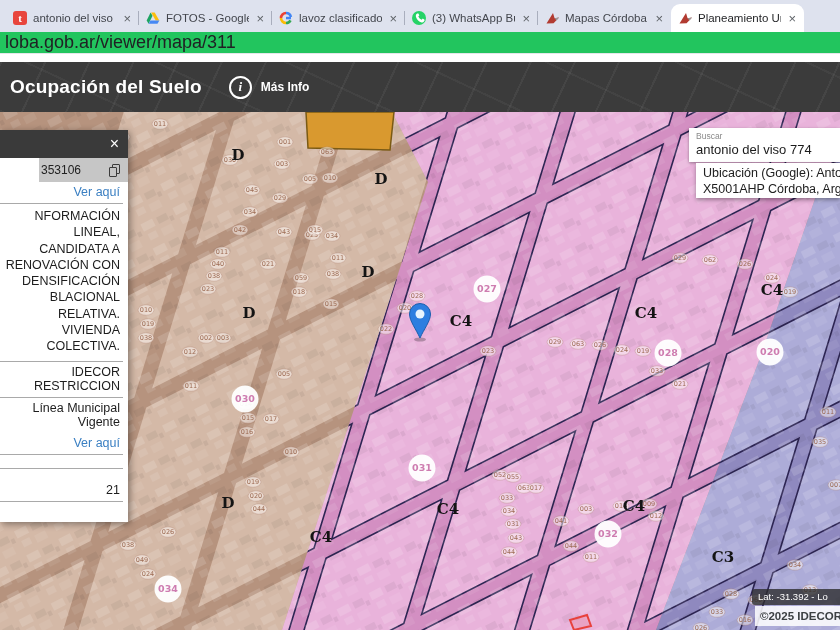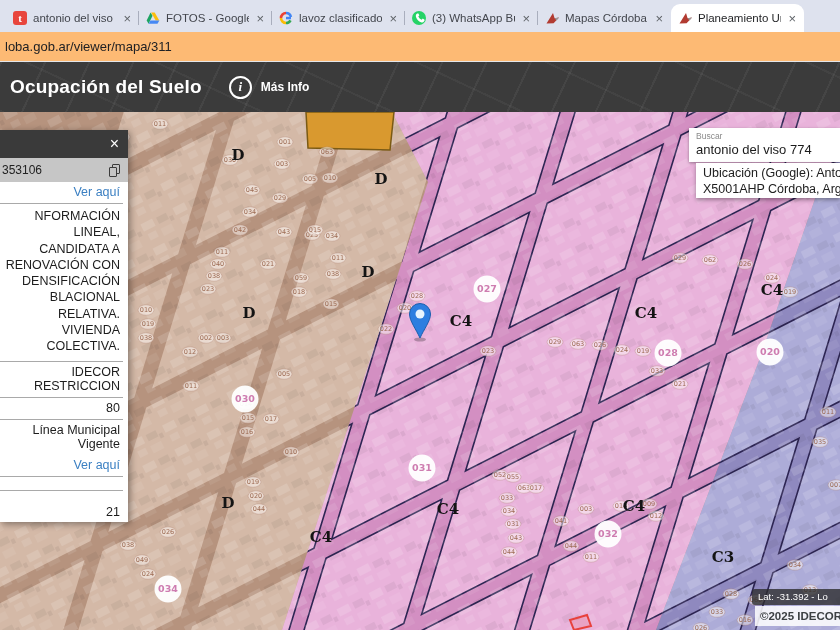--- a/index.html
+++ b/index.html
@@ -12,23 +12,23 @@
   .tab{position:relative;width:133px;height:28px;display:flex;align-items:center;gap:6px;
        padding:0 7px;border-radius:9px 9px 0 0;font-size:11.5px;color:#43464d;box-sizing:border-box;cursor:default;}
   .tab.active{background:#fff;color:#1f2023;}
   .tab .sep{position:absolute;right:0;top:7px;width:1px;height:14px;background:#a9aebd;}
   .tab-label{flex:1;white-space:nowrap;overflow:hidden;}
   .tab-close{font-size:13px;color:#5f6368;line-height:1;padding:0 1px;}
   .fav{width:14px;height:14px;flex:0 0 14px;position:relative;}
   .f-redt{background:#e8453c;border-radius:3px;color:#fff;font-weight:bold;
           font-family:"Liberation Serif",serif;font-size:11px;text-align:center;line-height:14px;}
   .f-wa{background:#25d366;border-radius:50%;}
-  .urlbar{position:absolute;top:32px;left:0;width:840px;height:30px;background:#fdba74;
+  .urlbar{position:absolute;top:32px;left:0;width:840px;height:22px;background:#22c55e;
           border-bottom:1px solid #e4e6ea;display:flex;align-items:center;
-          font-size:13px;color:#202124;padding-left:5px;box-sizing:border-box;}
+          font-size:18px;color:#202124;padding-left:5px;box-sizing:border-box;}
 
   
   .appheader{position:absolute;top:62px;left:0;width:840px;height:50px;background:#3b3b3b;
      background-image:repeating-linear-gradient(115deg,rgba(255,255,255,.05) 0 2px,transparent 2px 40px),
                       repeating-linear-gradient(25deg,rgba(255,255,255,.04) 0 2px,transparent 2px 55px);
      display:flex;align-items:center;color:#fff;padding-left:10px;box-sizing:border-box;}
   .appheader .title{font-size:19px;font-weight:bold;letter-spacing:.2px;}
   .info-btn{display:flex;align-items:center;gap:9px;margin-left:27px;cursor:pointer;}
   .info-circle{width:19px;height:19px;border:2px solid #fff;border-radius:50%;display:flex;
      align-items:center;justify-content:center;font-family:"Liberation Serif",serif;
@@ -38,21 +38,21 @@
   
   .mapwrap{position:absolute;top:112px;left:0;width:840px;height:518px;background:#f97316;}
 
   
   .panel{position:absolute;top:130px;left:0;width:128px;height:392px;background:#fff;
          box-shadow:2px 2px 7px rgba(0,0,0,.4);font-size:12.5px;overflow:hidden;box-sizing:border-box;}
   .panel-header{height:28px;background:#3a3a3a;display:flex;align-items:center;
                 justify-content:flex-end;padding-right:9px;}
   .panel-close{color:#fff;font-size:16px;line-height:1;cursor:pointer;}
   .panel-idrow{height:24px;background:#c6c6c6;display:flex;align-items:center;
-               padding:0 8px 0 2px;color:#222;font-size:12px;}
+               padding:0 8px 0 2px;color:#222;font-size:12px;margin-left:39px;}
   .copyicon{width:11px;height:13px;position:relative;margin-left:auto;cursor:pointer;}
   .copyicon::after{content:"";position:absolute;right:0;top:0;width:6px;height:8px;
                    border:1.3px solid #3c3c3c;border-radius:1px;}
   .copyicon::before{content:"";position:absolute;left:0;bottom:0;width:6px;height:8px;
                    border:1.3px solid #3c3c3c;border-radius:1px;background:#c6c6c6;z-index:1;}
   .panel-rows{padding-right:5px;}
   .prow{border-bottom:1px solid #a9a9a9;padding:3px 3px 4px 0;text-align:right;color:#1d1d1d;}
   .prow.nodiv{border-bottom:none;}
   .prow.link{color:#3a7fc2;cursor:pointer;}
   .prow.block{font-size:12.5px;line-height:16.3px;padding:4px 3px 6px 0;}
@@ -610,21 +610,20 @@
         <div class="prow link">Ver aquí</div>
         <div class="prow block">
           <div>NFORMACIÓN LINEAL,</div>
           <div>CANDIDATA A</div>
           <div>RENOVACIÓN CON</div>
           <div>DENSIFICACIÓN</div>
           <div>BLACIONAL RELATIVA.</div>
           <div>VIVIENDA COLECTIVA.</div>
         </div>
         <div class="prow text">IDECOR RESTRICCION</div>
-        <div class="prow text">80</div>
         <div class="prow text nodiv">Línea Municipal Vigente</div>
         <div class="prow link">Ver aquí</div>
         <div class="prow empty" style="height: 13px;"></div>
         <div class="prow text" style="padding-top: 14px;">21</div>
       </div>
   </div>
 
   <div class="searchbox">
     <div class="search-label">Buscar</div>
     <div class="search-value">antonio del viso 774</div>

